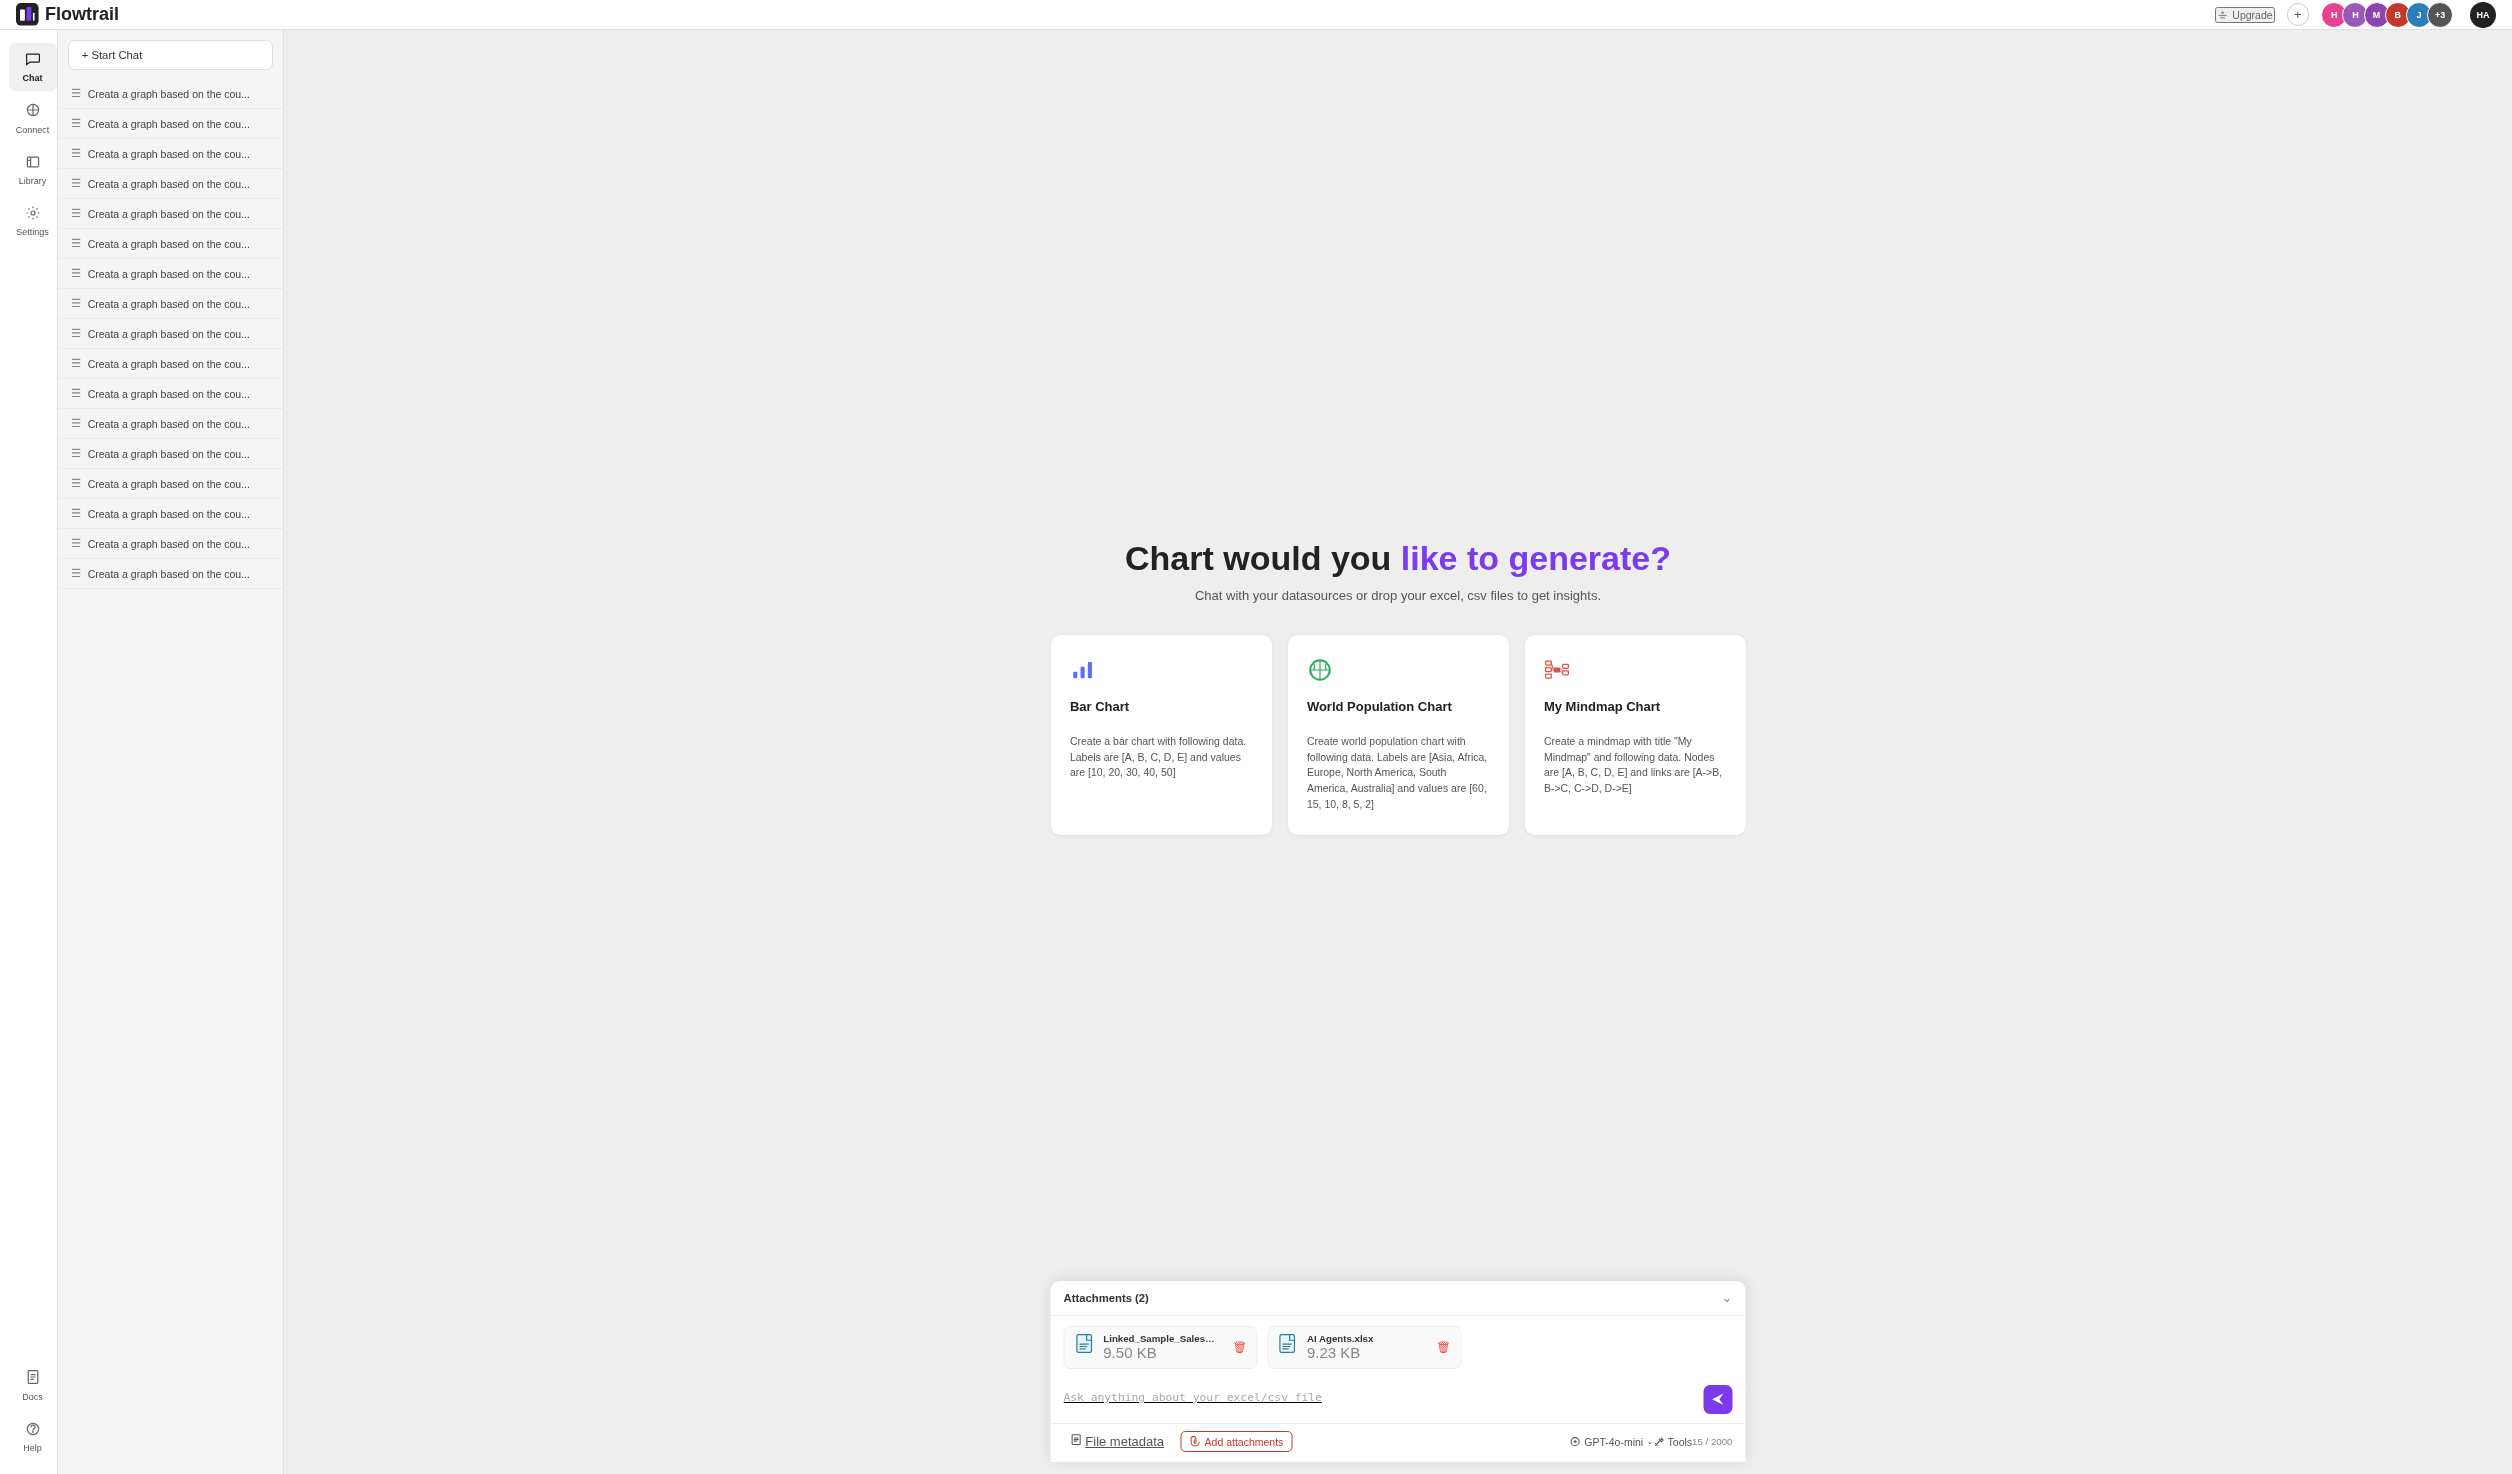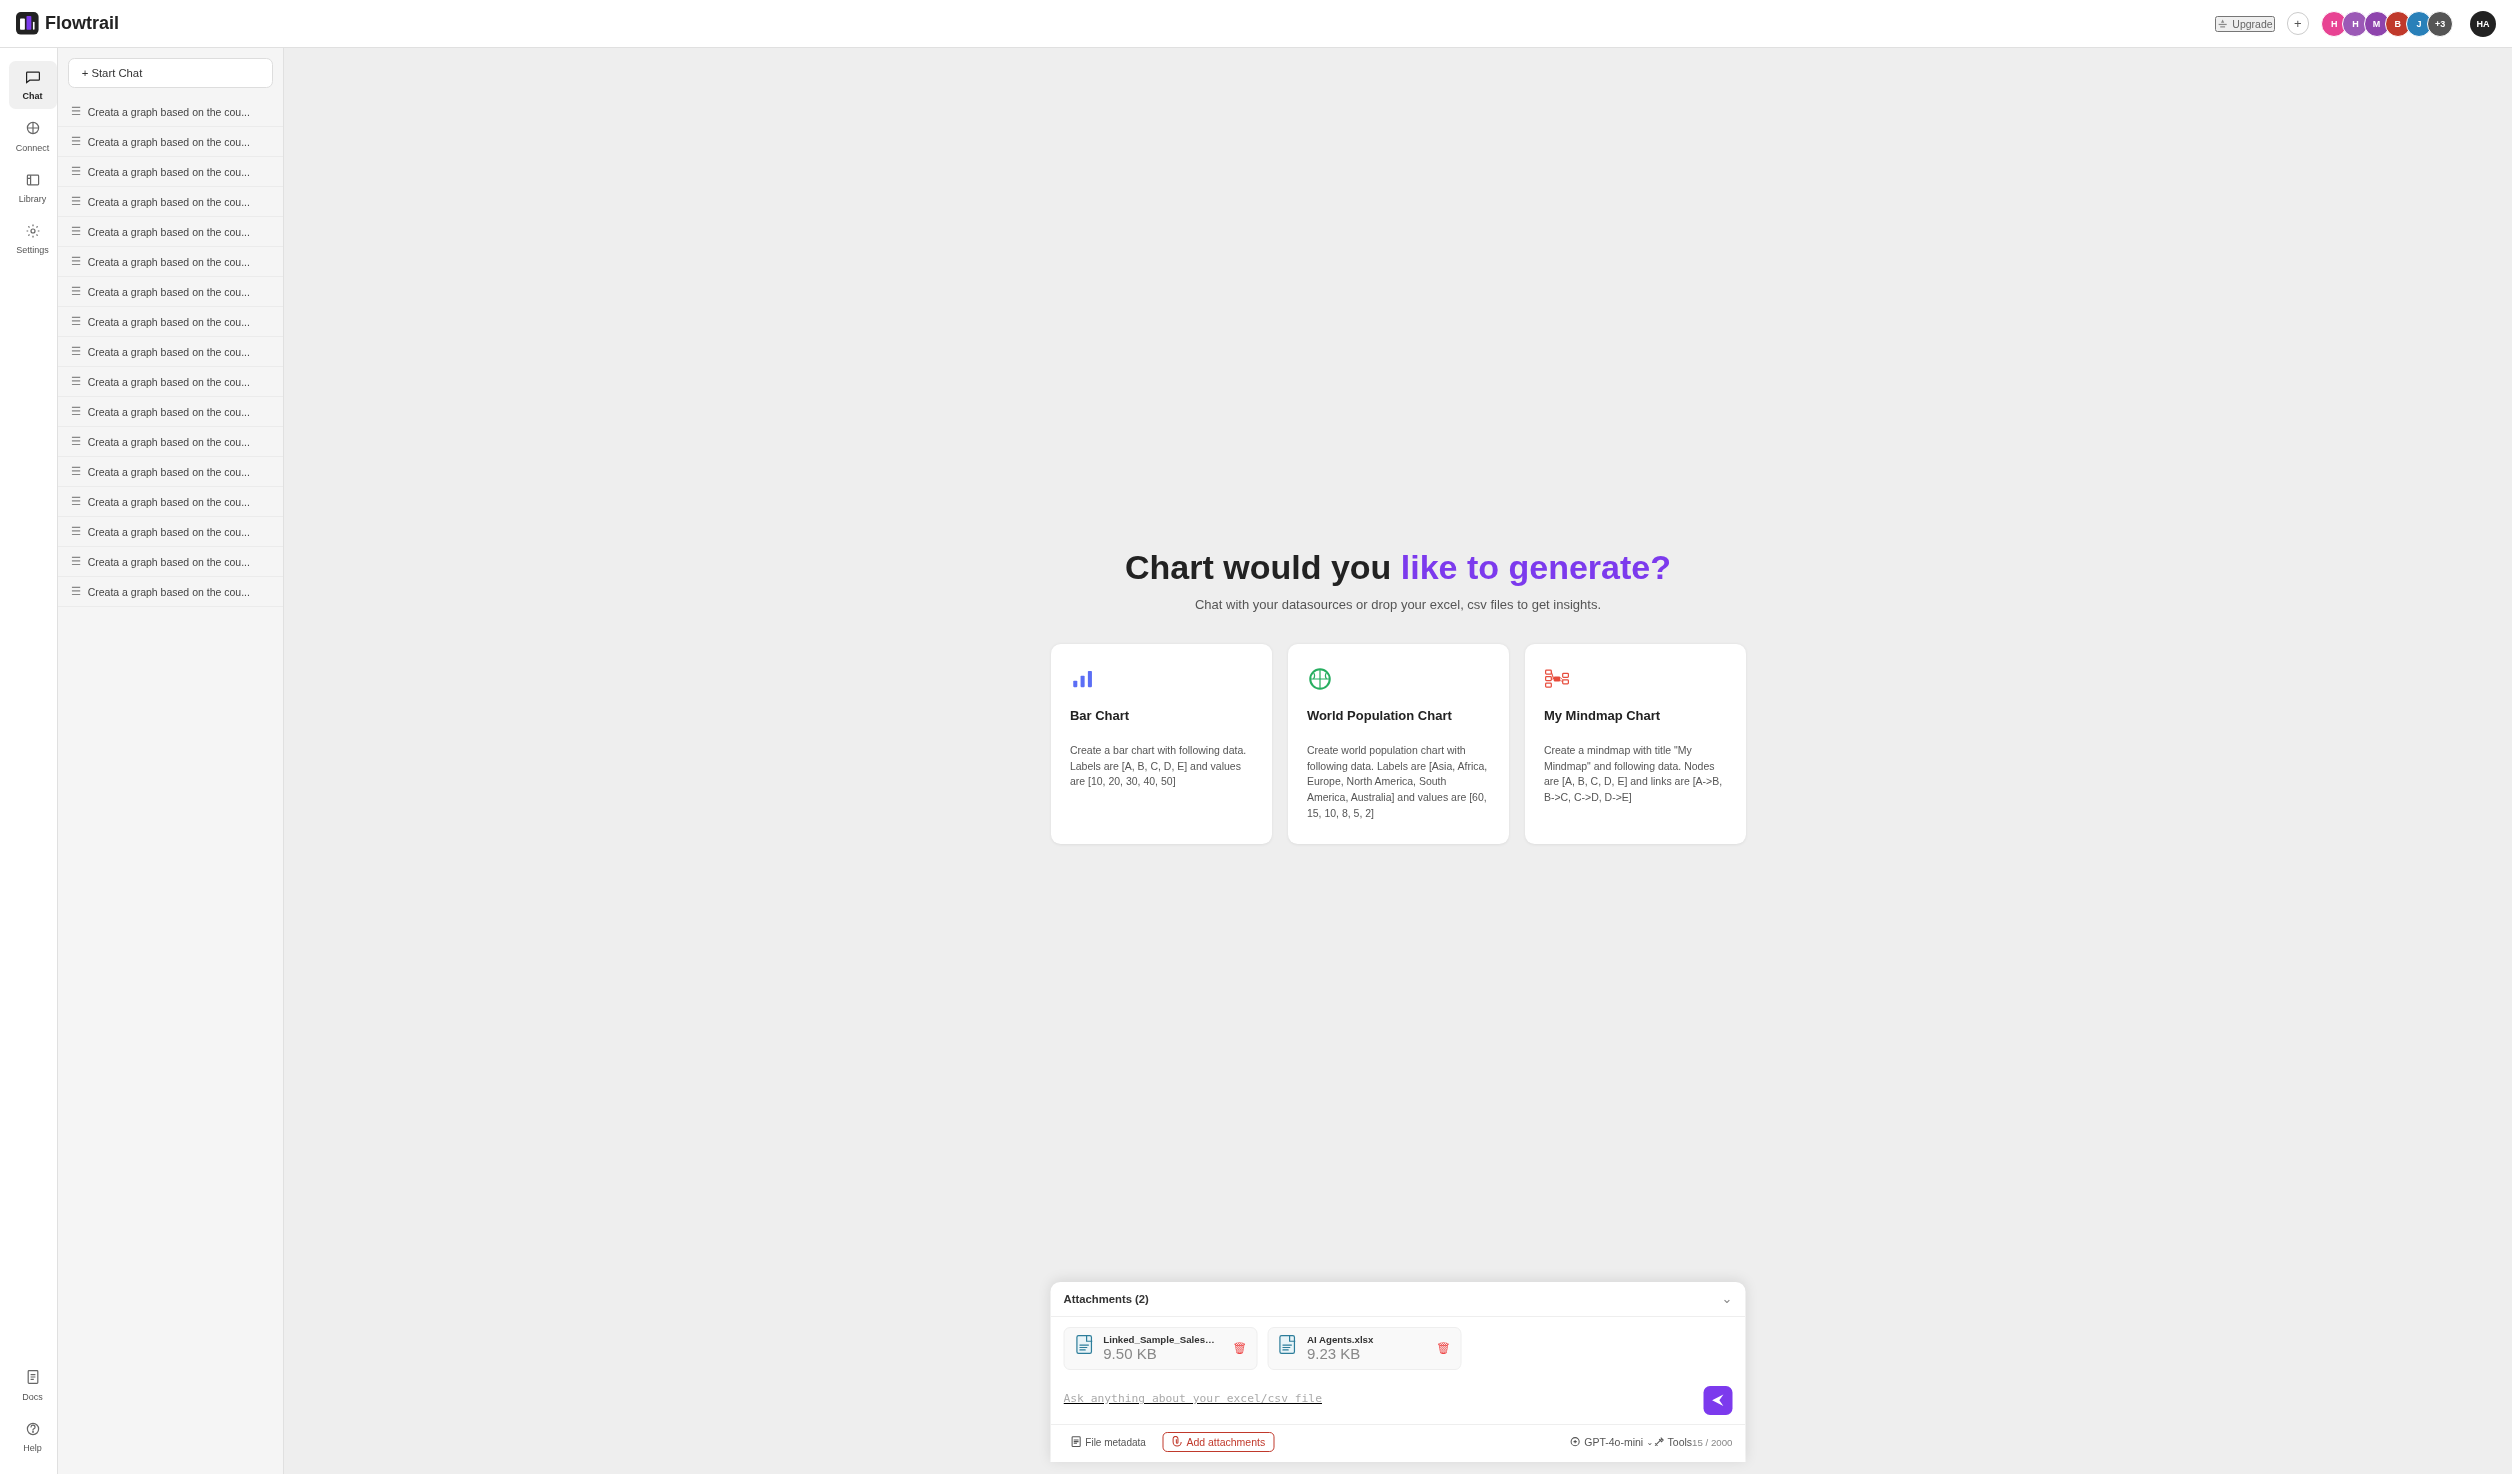--- a/index.html
+++ b/index.html
@@ -2,21 +2,21 @@
 <html style="font-size:13px"><head>
   <meta charset="utf-8">
   <style>
     * { box-sizing: border-box; margin: 0; padding: 0; }
     body { font-family: -apple-system, BlinkMacSystemFont, 'Segoe UI', sans-serif; background: #f0f0f0; height: 100vh; overflow: hidden; display: flex; flex-direction: column; }
 
     
     .topbar {
       display: flex; align-items: center; justify-content: space-between;
       background: #fff; border-bottom: 0.8px solid #e0e0e0;
-      padding: 0 16px; height: 48px; flex-shrink: 0;
+      padding: 0 16px; height: 30px; flex-shrink: 0;
     }
     .logo { display: flex; align-items: center; gap: 6.5px; font-size: 18px; font-weight: 700; color: #222; }
     .logo-icon { width: 22.6px; height: 22.6px; }
     .topbar-right { display: flex; align-items: center; gap: 12px; }
     .upgrade-btn { display: flex; align-items: center; gap: 4px; color: #666; font-size: 10.5px; cursor: pointer; }
     .upgrade-btn svg { width: 11.3px; height: 11.3px; }
     .plus-btn { width: 22.6px; height: 22.6px; border-radius: 50%; border: 0.8px solid #ccc; background: #fff; display: flex; align-items: center; justify-content: center; cursor: pointer; font-size: 13px; color: #555; }
     .avatars { display: flex; align-items: center; }
     .avatar { width: 26px; height: 26px; border-radius: 50%; border: 1.6px solid #fff; display: flex; align-items: center; justify-content: center; font-size: 9px; font-weight: 700; color: #fff; margin-left: -4.8px; cursor: pointer; }
     .avatar:first-child { margin-left: 0; }
@@ -120,22 +120,22 @@
       width: 29px; height: 29px; background: #7c3aed; border: none; border-radius: 6.5px;
       cursor: pointer; display: flex; align-items: center; justify-content: center;
       flex-shrink: 0;
     }
     .send-btn svg { width: 14.5px; height: 14.5px; fill: #fff; }
     .bottom-toolbar {
       display: flex; align-items: center; padding: 6.5px 13px 9.7px; gap: 9.7px;
       border-top: 0.8px solid #eee;
     }
     .toolbar-btn {
-      display: flex; align-items: flex-end; gap: 4px; font-size: 10px; color: #555;
-      background: none; border: none; cursor: pointer; padding: 3.2px 6.5px; border-radius: 4.8px;
+      display: flex; align-items: flex-start; gap: 4px; font-size: 13px; color: #555;
+      background: none; border: none; cursor: pointer; padding: 3.2px 6.5px; border-radius: 4.8px; text-decoration: underline;
     }
     .add-attachments-btn {
       display: flex; align-items: center; gap: 4px; font-size: 10.5px; color: #c0392b;
       background: none; border: 1.2px solid #c0392b; cursor: pointer;
       padding: 3.2px 8px; border-radius: 4.8px; font-weight: 500;
     }
     .toolbar-right { margin-left: auto; display: flex; align-items: center; gap: 0; }
     .model-selector {
       display: flex; align-items: center; gap: 3.2px; font-size: 10.5px; color: #555;
       background: none; border: none; cursor: pointer;

